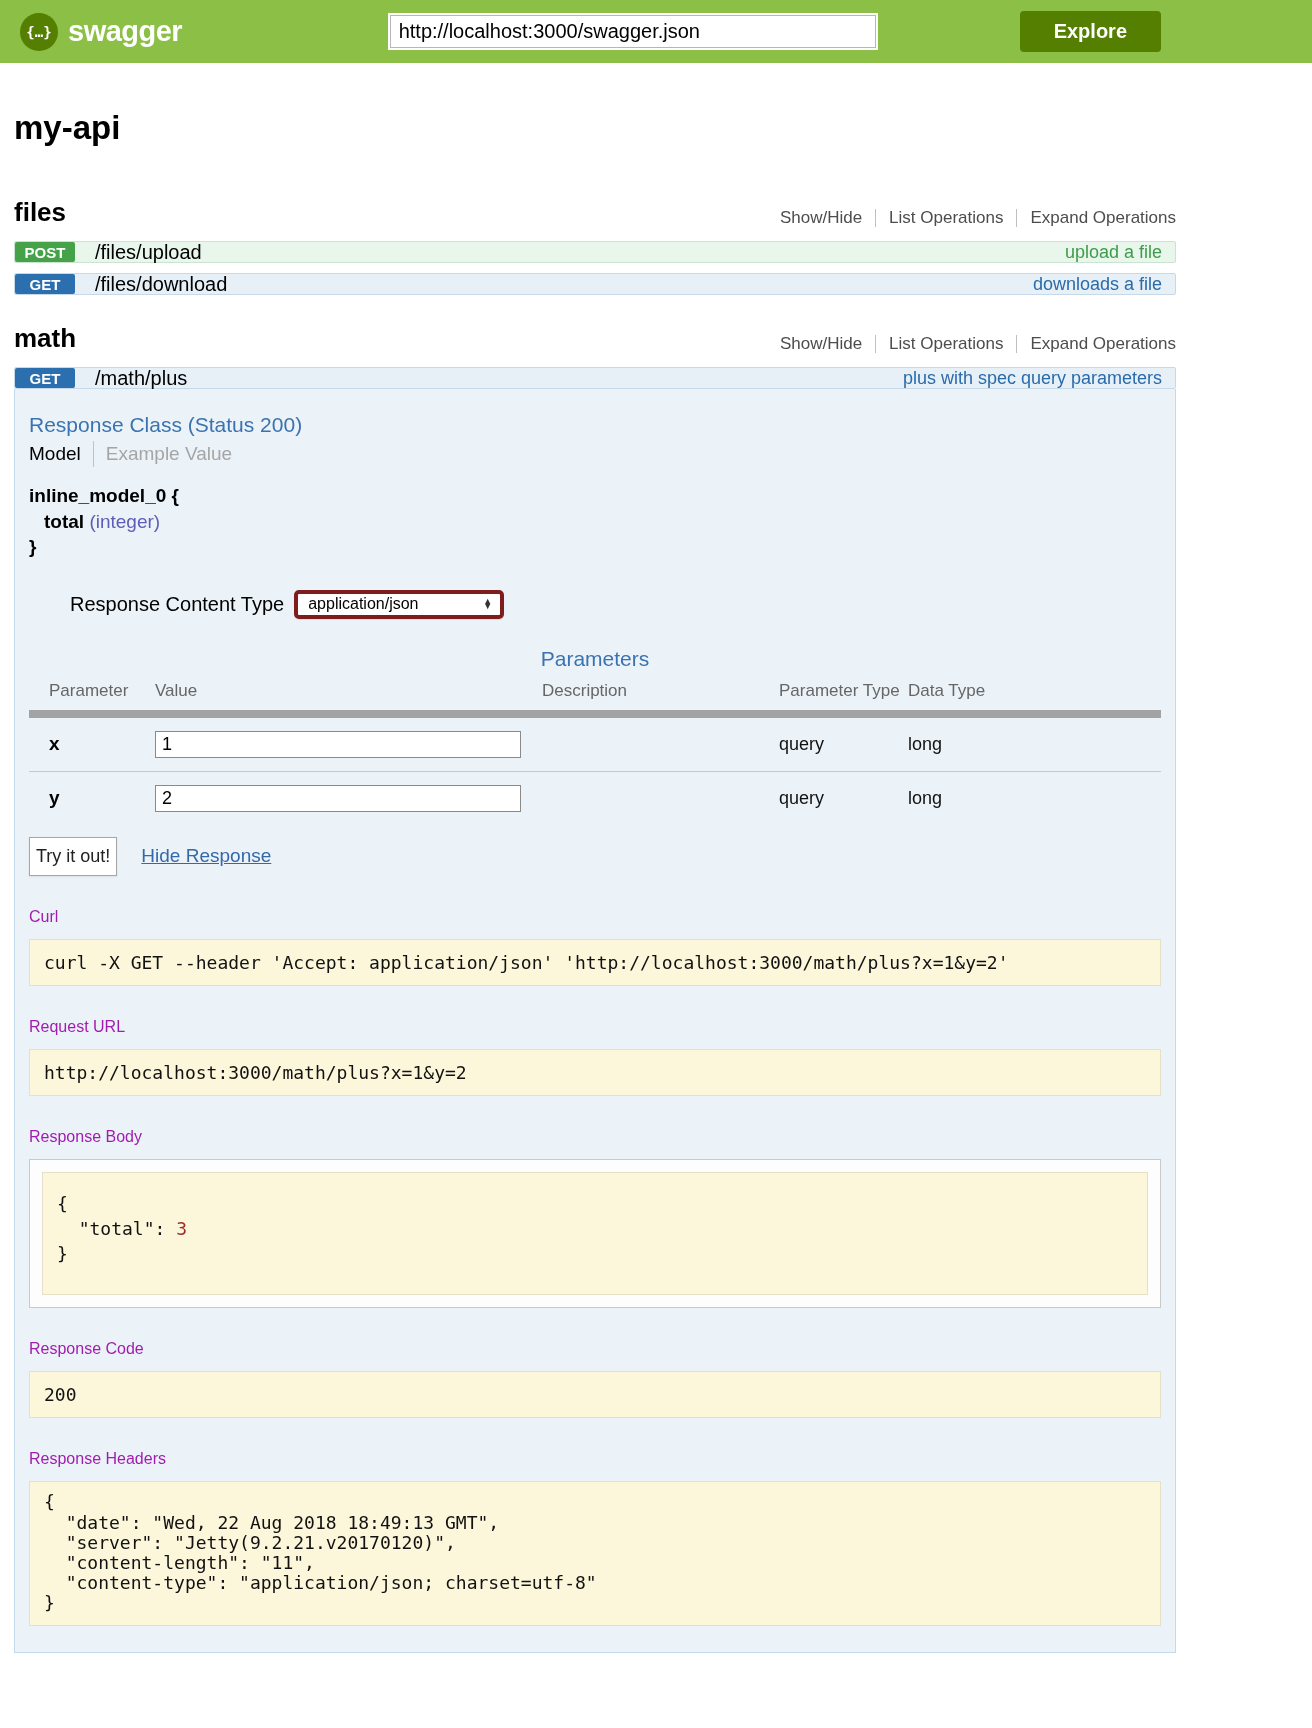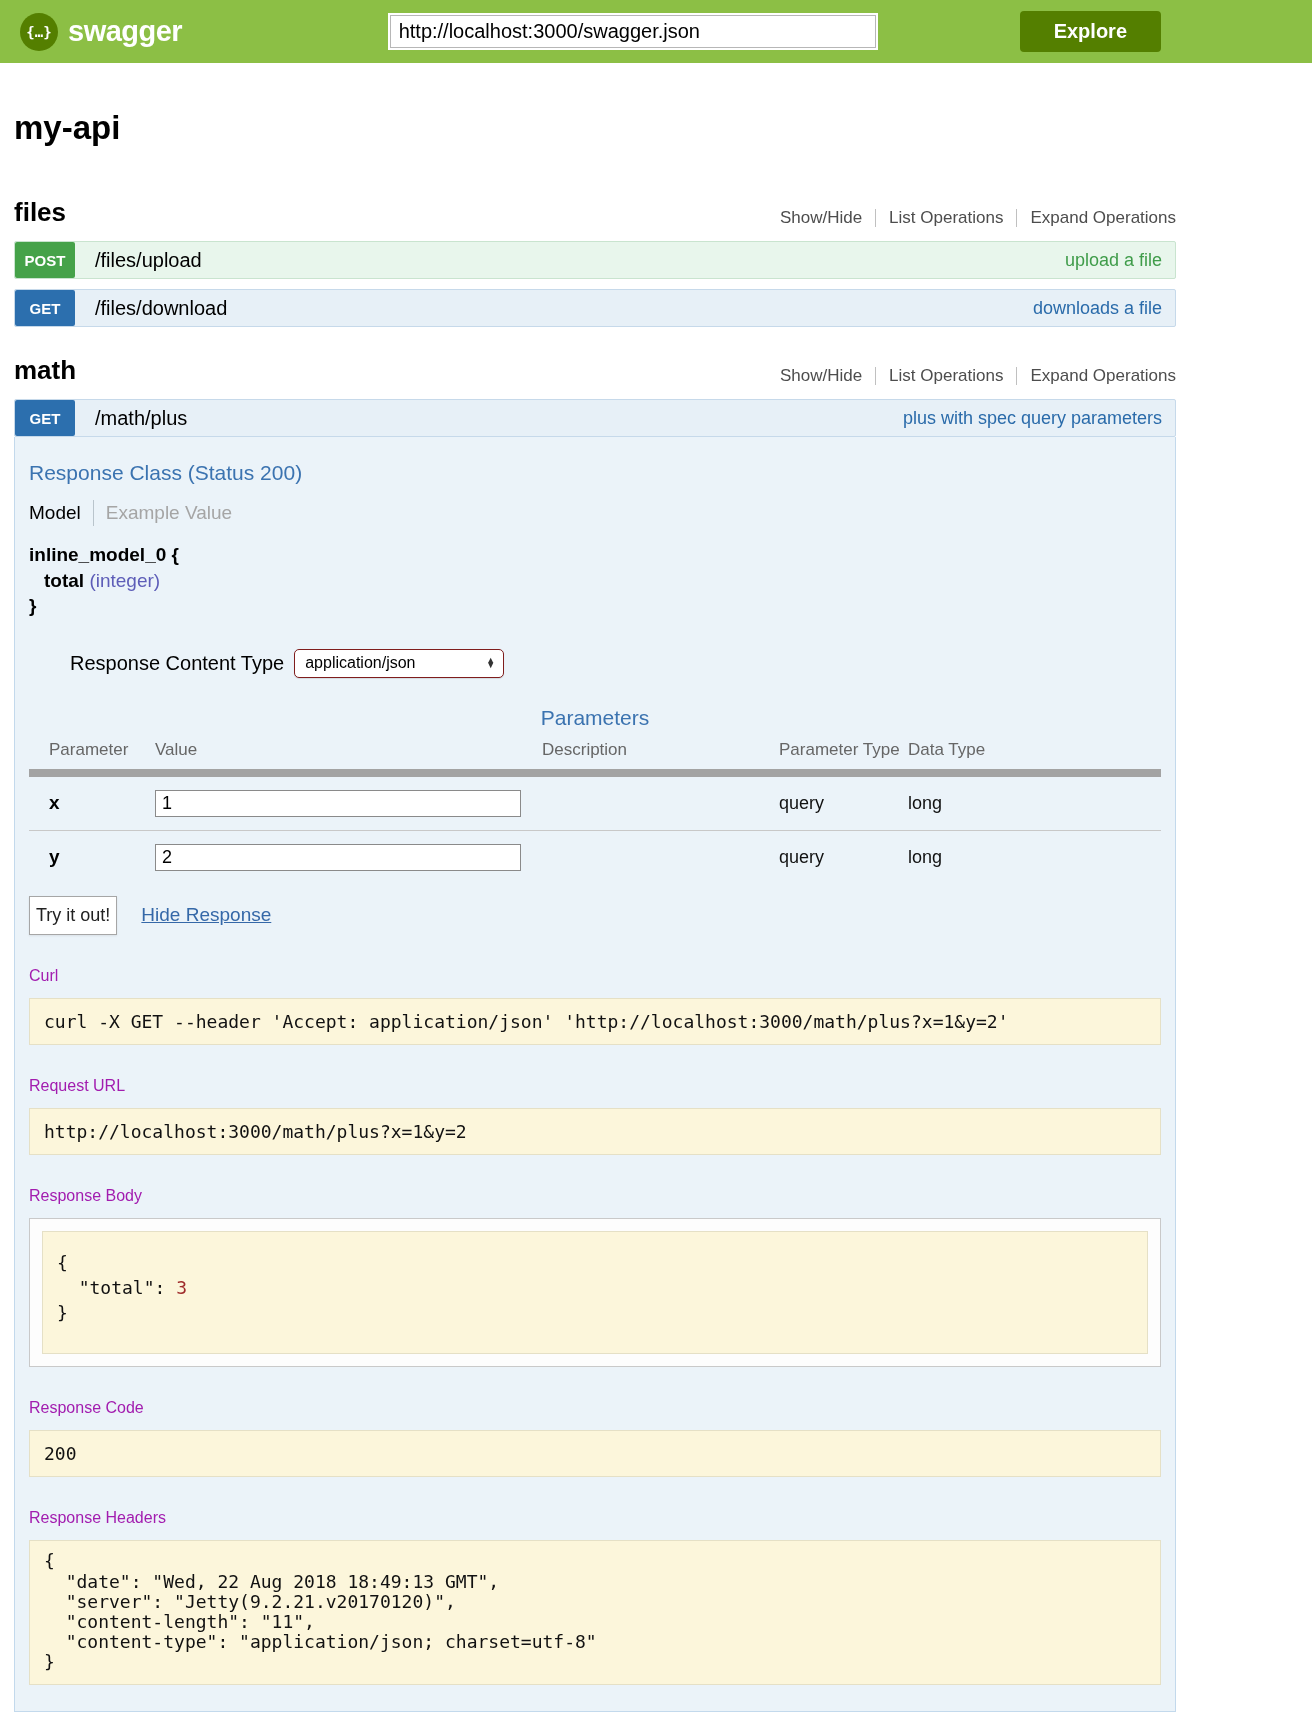--- a/index.html
+++ b/index.html
@@ -36,21 +36,21 @@
   .api-title { font-size:33px; font-weight:bold; margin-top:46px; }
   .section-head {
     display:flex; align-items:flex-end; margin-top:50px; margin-bottom:13px;
   }
   .section-title { font-size:26px; font-weight:bold; }
   .section-links { margin-left:auto; display:flex; align-items:center; }
   .section-link { color:#4d4d4d; font-size:17px; text-decoration:none; cursor:pointer; }
   .link-sep { width:1px; height:18px; background:#c0c0c0; margin:0 13px; }
   
   .op-row {
-    display:flex; align-items:center; height:38px; border-radius:2px;
+    display:flex; align-items:center; height:22px; border-radius:2px;
     border:1px solid; margin-bottom:10px; cursor:pointer;
   }
   .op-post { background:#e8f6ec; border-color:#c9e4cf; }
   .op-get  { background:#e7f0f7; border-color:#c6d9ea; }
   .badge {
     align-self:stretch; width:60px; display:flex; align-items:center; justify-content:center;
     color:#fff; font-weight:bold; font-size:15px; border-radius:2px; flex-shrink:0;
   }
   .badge-post { background:#45a249; }
   .badge-get  { background:#2c6fae; }
@@ -58,34 +58,34 @@
   .op-summary { margin-left:auto; margin-right:13px; font-size:18px; text-decoration:none; }
   .summary-green { color:#3f9c4a; }
   .summary-blue  { color:#2a6baa; }
   .op-row.expanded { margin-bottom:0; }
   
   .op-panel {
     background:#ebf3f9; border:1px solid #c3d9ec; border-top:none;
     padding:24px 14px 26px 14px; margin-bottom:32px;
   }
   .panel-heading { color:#3b73b0; font-size:21px; font-weight:500; }
-  .tabs { display:flex; align-items:center; margin-top:15px;text-align:center; }
+  .tabs { display:flex; align-items:center; margin-top:4px;text-align:center; }
   .tab-active { font-size:19px; color:#000; cursor:pointer; }
   .tab-sep { width:1px; height:26px; background:#b9c4cc; margin:0 12px; }
   .tab-inactive { font-size:19px; color:#a5a5a5; cursor:pointer; }
   .model-sig { margin-top:16px; font-size:19px; line-height:1.35; }
   .model-open { font-weight:bold; }
   .model-prop { margin-left:15px; }
   .model-prop-name { font-weight:bold; }
   .model-prop-type { color:#5d5db8; }
   .model-close { font-weight:bold; }
   .rct-row { display:flex; align-items:center; margin-top:30px; }
   .rct-label { font-size:20px;margin-left:41px; }
   .rct-select {
-    margin-left:10px; width:210px; height:29px; background:#fff; border:1px solid #7f1d1d;
+    margin-left:10px; width:210px; height:29px; background:#fff; border:4px solid #7f1d1d;
     border-radius:5px; display:flex; align-items:center; padding:0 8px 0 10px;
     font-size:16px; cursor:pointer; box-shadow:0 1px 1px rgba(0,0,0,0.1);
   }
   .rct-value { flex:1; }
   .select-arrows { display:flex; flex-direction:column; line-height:0.62; font-size:9px; color:#333; }
   .params-heading { color:#3b73b0; font-size:21px; font-weight:500; margin-top:28px;text-align:center; }
   table.params { border-collapse:collapse; width:100%; margin-top:10px; }
   table.params th {
     text-align:left; font-weight:normal; color:#666; font-size:17px;
     padding:0 0 9px 0; border-bottom:8px solid #a3a3a3;

